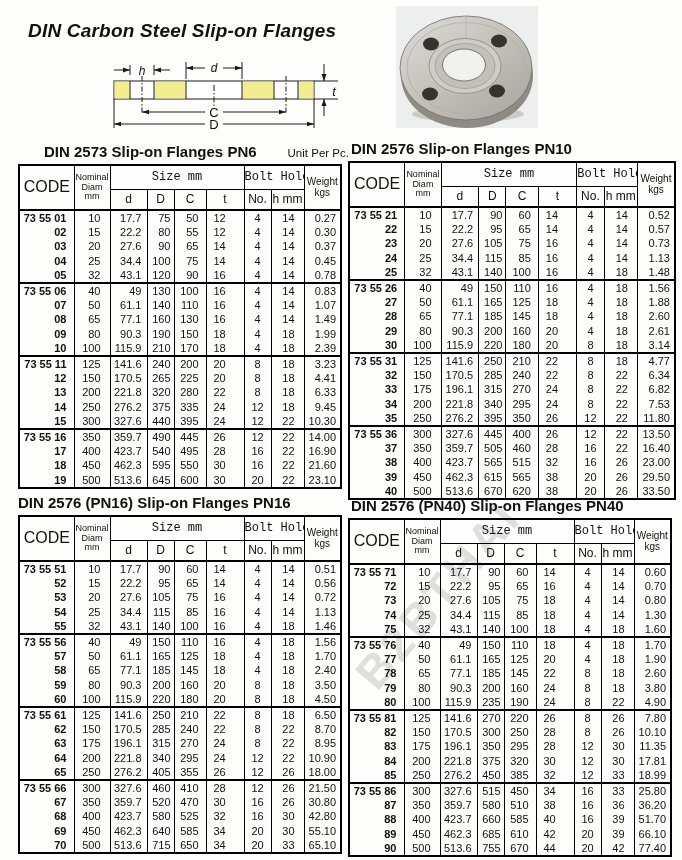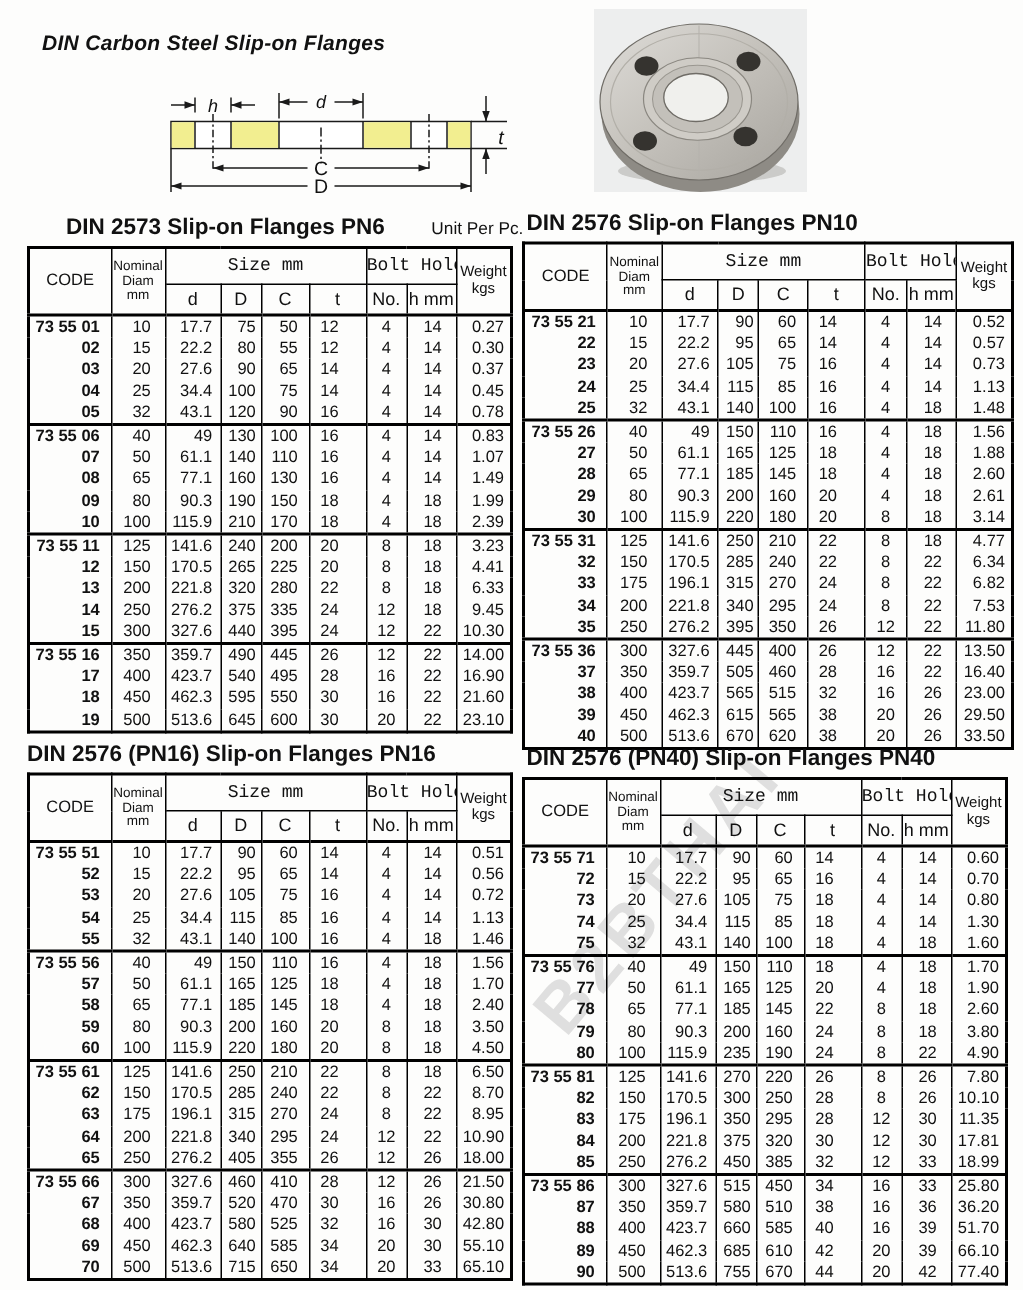--- a/index.html
+++ b/index.html
@@ -1,20 +1,20 @@
 <!DOCTYPE html>
 <html><head>
 <meta charset="utf-8">
 <style>
   html,body{margin:0;padding:0;}
   body{width:682px;height:860px;background:#fdfdfc;font-family:"Liberation Sans",sans-serif;color:#111;position:relative;overflow:hidden;}
   .page{position:absolute;inset:0;}
 
   
-  .main-title{position:absolute;left:28px;top:20px;font-size:14px;font-weight:bold;font-style:italic;letter-spacing:.2px;white-space:nowrap;}
+  .main-title{position:absolute;left:28px;top:20px;font-size:19px;font-weight:bold;font-style:italic;letter-spacing:.2px;white-space:nowrap;}
 
   
   .diagram{position:absolute;left:98px;top:48px;}
   .photo{position:absolute;left:396px;top:6px;}
 
   
   .watermark{position:absolute;left:308px;top:560px;width:260px;height:70px;display:flex;align-items:center;justify-content:center;
     transform:rotate(-50deg);font-size:46px;font-weight:bold;letter-spacing:4px;color:#bcbcbc;opacity:.45;z-index:0;pointer-events:none;}
 
   
@@ -27,21 +27,21 @@
   #t1 .tbl-title{padding-left:26px;}
   #t2 .tbl-title,#t4 .tbl-title{padding-left:3px;}
   .unit{font-weight:normal;font-size:11.5px;margin-left:9px;padding-left:22px;}
 
   table{border-collapse:collapse;table-layout:fixed;width:100%;border:2px solid #000;background:transparent;}
   th,td{border-left:1px solid #000;border-right:1px solid #000;padding:0;font-size:11px;line-height:14.2px;white-space:nowrap;overflow:hidden;}
   thead th{text-align:center;vertical-align:middle;font-weight:normal;}
   tr.top th{height:23px;}
   tr.top th.span-h{border-bottom:1px solid #000;font-size:12px;font-family:Liberation Mono, monospace;}
   tr.sub th{height:19px;border-bottom:2px solid #000;font-size:12px;}
-  th.code-h{font-size:11px;border-bottom:2px solid #000;margin-left:41px;}
+  th.code-h{font-size:16px;border-bottom:2px solid #000;margin-left:41px;}
   th.nom-h{font-size:9px;line-height:9.5px;border-bottom:2px solid #000;margin-left:48px;}
   th.w-h{font-size:10px;line-height:10.5px;border-bottom:2px solid #000;border-radius:12px;}
   tbody tr:first-child td{border-top:2px solid #000;}
   td{height:14.2px;}
   td.c-code{text-align:right;padding-right:7px;font-weight:bold;font-size:11px;}
   td.c-nom{text-align:right;padding-right:9px;}
   td.c-d{text-align:right;padding-right:5px;}
   td.c-D{text-align:right;padding-right:3px;}
   td.c-C{text-align:right;padding-right:7px;}
   td.c-t{text-align:left;padding-left:7px;}

